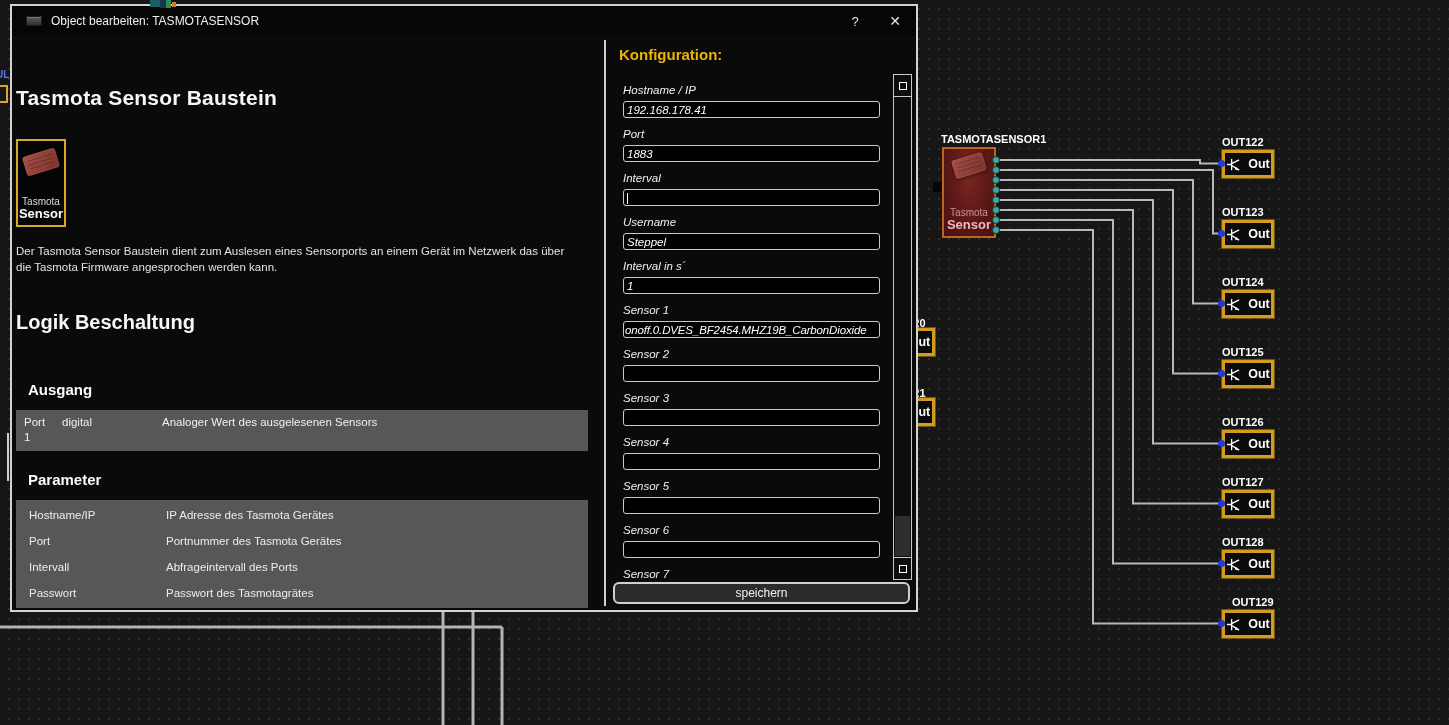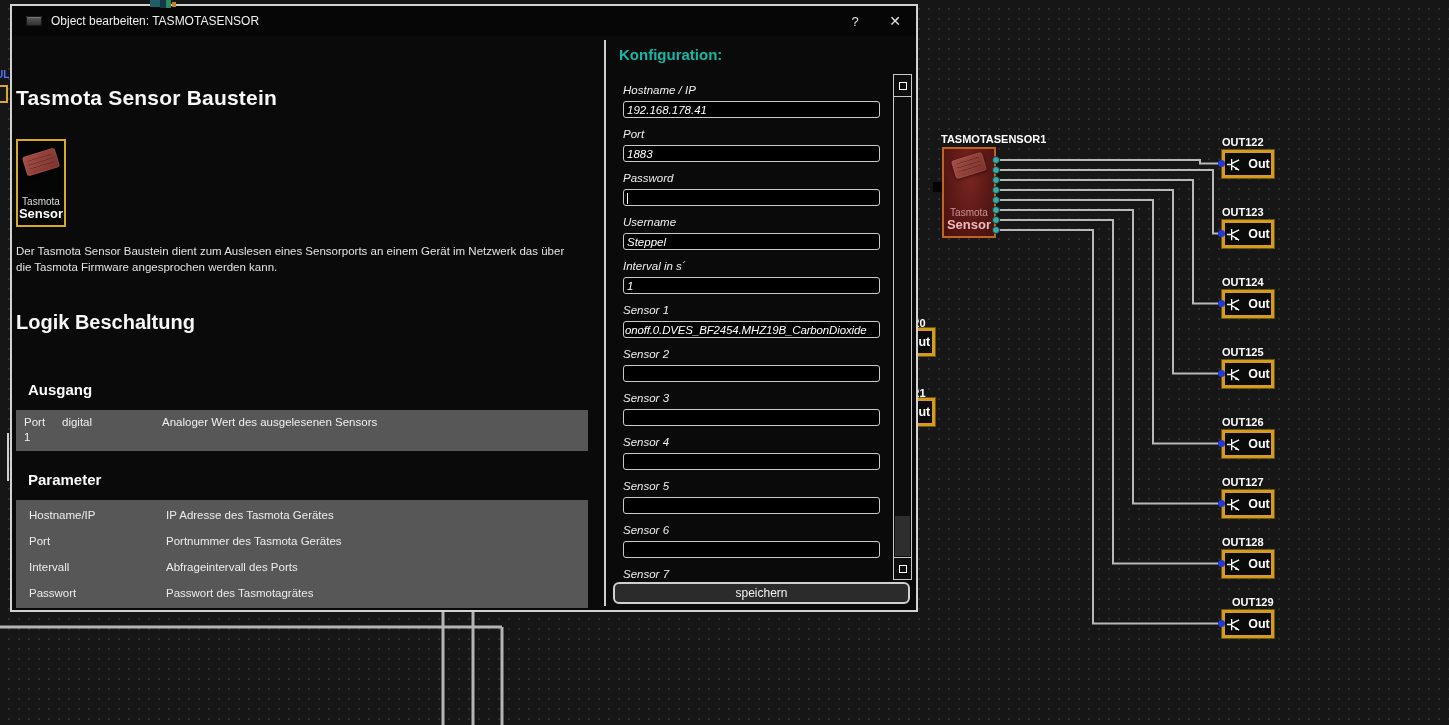--- a/index.html
+++ b/index.html
@@ -65,21 +65,21 @@
   .sec-h{margin:12px;font-size:15px;color:#fafafa;font-weight:bold;}
   #ausgang-h{margin-top:47px;}
   #out-table{margin-top:4px;width:572px;background:#575757;padding:5px 8px;display:grid;
     grid-template-columns:38px 100px 1fr;align-items:start;min-height:38px;}
   #out-table div{font-size:11.5px;color:#f0f0f0;line-height:1.35;}
   #param-h{margin-top:20px;}
   #param-table{margin-top:4px;width:572px;background:#575757;padding:2px 0;}
   .param-row{height:26px;display:grid;grid-template-columns:137px 1fr;align-items:center;padding-left:13px;}
   .param-row div{font-size:11.5px;color:#ececec;}
 
-  #config-panel h2{position:absolute;left:13px;top:10px;margin:0;font-size:15px;color:#14b8a6;}
+  #config-panel h2{position:absolute;left:13px;top:10px;margin:0;font-size:15px;color:#eab308;}
   #fields{position:absolute;left:0;top:44px;width:289px;height:498px;overflow:hidden;padding:4px 0 0 17px;}
   .field{margin-bottom:10px;font-style:italic;}
   .field .flabel{font-size:11.5px;color:#efefef;line-height:12px;margin-bottom:5px;}
   .tinput{width:257px;height:17px;border:1px solid #c9c9c9;border-radius:3px;background:#000;
     color:#fff;font-size:11.5px;line-height:14px;padding:1px 3px;white-space:nowrap;overflow:hidden;}
   .tinput.tight{padding:1px 0 1px 1px;letter-spacing:-.15px;}
   .caret{display:inline-block;width:1px;height:11px;background:#fff;vertical-align:middle;}
   
   #vscroll{position:absolute;right:4px;top:38px;width:19px;height:506px;border:1px solid #c9c9c9;background:#0d0d0d;}
   .sb-btn{position:absolute;left:0;right:0;height:22px;border:0;background:#0d0d0d;
@@ -301,21 +301,21 @@
         <div id="fields">
           <div class="field">
               <div class="flabel">Hostname / IP</div>
               <div class="tinput">192.168.178.41</div>
             </div>
           <div class="field">
               <div class="flabel">Port</div>
               <div class="tinput">1883</div>
             </div>
           <div class="field">
-              <div class="flabel">Password</div>
+              <div class="flabel">Interval</div>
               <div class="tinput"><span class="caret"></span></div>
             </div>
           <div class="field">
               <div class="flabel">Username</div>
               <div class="tinput">Steppel</div>
             </div>
           <div class="field">
               <div class="flabel">Interval in s´</div>
               <div class="tinput">1</div>
             </div>

